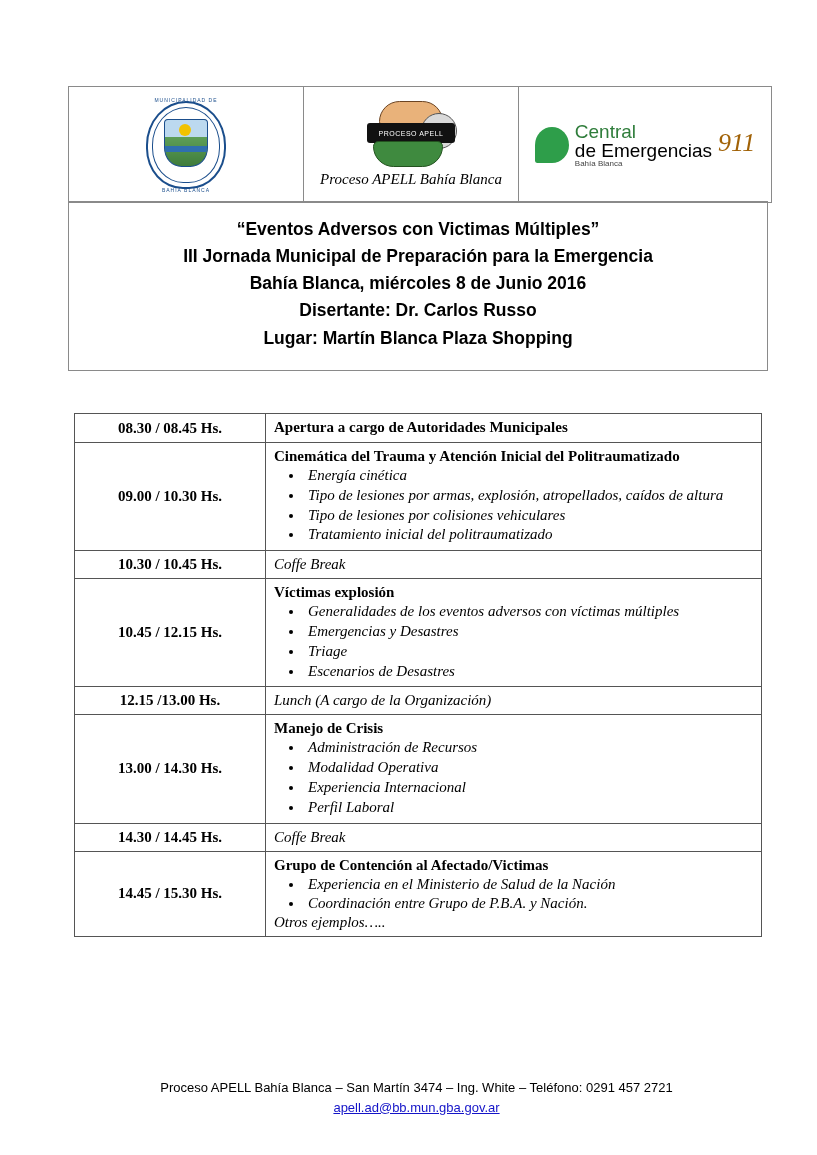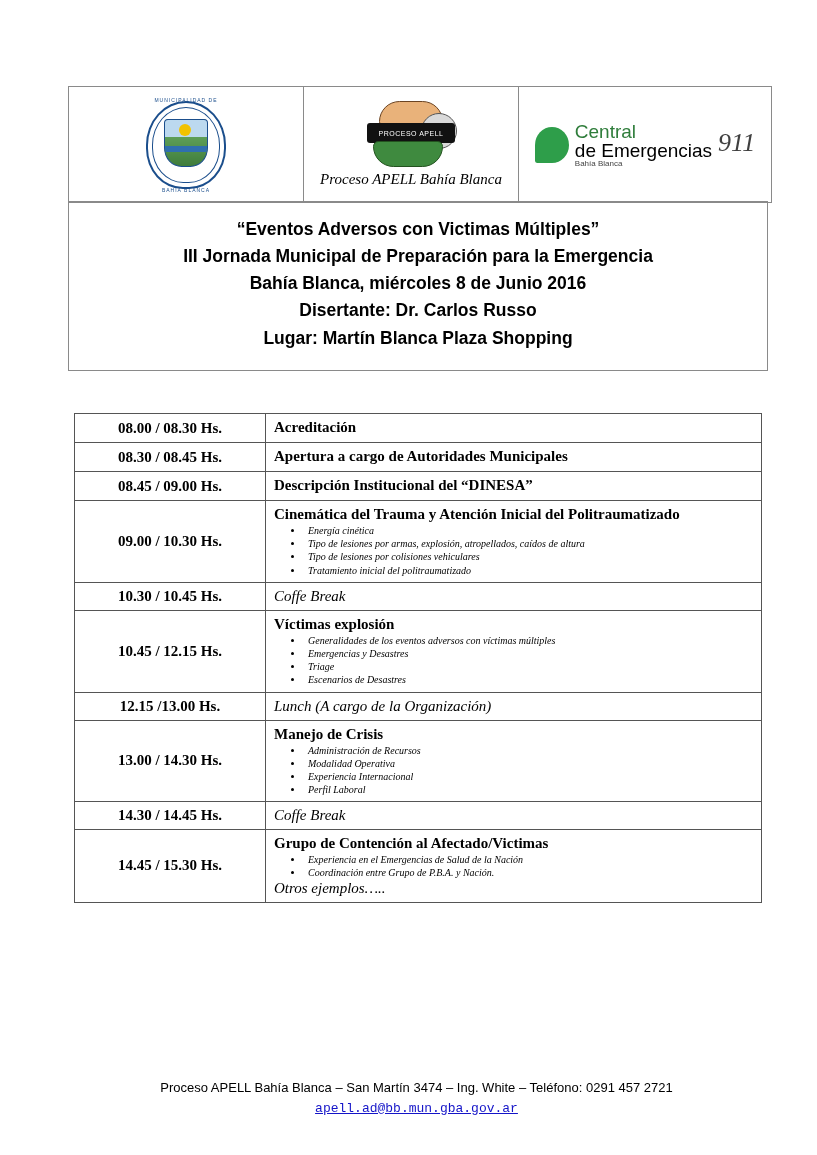--- a/index.html
+++ b/index.html
@@ -185,21 +185,21 @@
   .ce-line3 {
     font-family: "Liberation Sans", sans-serif;
     font-size: 8px;
     color: #444;
     text-align: left;
   }
   .ce-911 {
     font-family: "Liberation Serif", serif;
     font-style: italic;
     font-size: 26px;
-    color: #404040;
+    color: #a16207;
     align-self: flex-start;
     margin-top: 6px;
   }
 
   
   .title-box {
     position: absolute;
     left: 68px;
     top: 201px;
     width: 700px;
@@ -249,21 +249,21 @@
     font-style: italic;
     display: block;
   }
   .agenda ul {
     margin: 0;
     padding: 0 0 0 30px;
     list-style: disc;
   }
   .agenda ul li {
     font-style: italic;
-    font-size: 10px;
+    font-size: 15px;
     line-height: 1.32;
     padding-left: 4px;
   }
   .agenda .after-note {
     font-style: italic;
     display: block;
   }
 
   
   .footer {
@@ -273,21 +273,20 @@
     width: 817px;
     text-align: center;
     font-family: "Liberation Sans", sans-serif;
     font-size: 13px;
     color: #000;
     line-height: 1.5;
   }
   .footer a {
     color: #1414c8;
     text-decoration: underline;
-    font-family: Liberation Mono, monospace;
   }
 </style>
 </head>
 <body>
 
 <div class="page">
 
   <table class="header-table">
     <tbody>
         <tr>
@@ -331,40 +330,28 @@
     <div>“Eventos Adversos con Victimas Múltiples”</div>
     <div>III Jornada Municipal de Preparación para la Emergencia</div>
     <div>Bahía Blanca, miércoles 8 de Junio 2016</div>
     <div>Disertante: Dr. Carlos Russo</div>
     <div>Lugar: Martín Blanca Plaza Shopping</div>
   </div>
 
   <table class="agenda">
     <tbody>
 
-      <tr>
-        <td class="time">08.00 / 08.30 Hs.</td>
-        <td class="desc">
-          <span class="desc-title">Acreditación</span>
-        </td>
-      </tr>
 
       <tr>
         <td class="time">08.30 / 08.45 Hs.</td>
         <td class="desc">
           <span class="desc-title">Apertura a cargo de Autoridades Municipales</span>
         </td>
       </tr>
 
-      <tr>
-        <td class="time">08.45 / 09.00 Hs.</td>
-        <td class="desc">
-          <span class="desc-title">Descripción Institucional del “DINESA”</span>
-        </td>
-      </tr>
 
       <tr>
         <td class="time">09.00 / 10.30 Hs.</td>
         <td class="desc">
           <span class="desc-title">Cinemática del Trauma y Atención Inicial del Politraumatizado</span>
           <ul>
             <li>Energía cinética</li>
             <li>Tipo de lesiones por armas, explosión, atropellados, caídos de altura</li>
             <li>Tipo de lesiones por colisiones vehiculares</li>
             <li>Tratamiento inicial del politraumatizado</li>
@@ -417,21 +404,21 @@
         <td class="desc">
           <span class="desc-italic">Coffe Break</span>
         </td>
       </tr>
 
       <tr>
         <td class="time">14.45 / 15.30 Hs.</td>
         <td class="desc">
           <span class="desc-title">Grupo de Contención al Afectado/Victimas</span>
           <ul>
-            <li>Experiencia en el Emergencias de Salud de la Nación</li>
+            <li>Experiencia en el Ministerio de Salud de la Nación</li>
             <li>Coordinación entre Grupo de P.B.A. y Nación.</li>
           </ul>
           <span class="after-note">Otros ejemplos…..</span>
         </td>
       </tr>
 
     </tbody>
   </table>
 
   <div class="footer">

